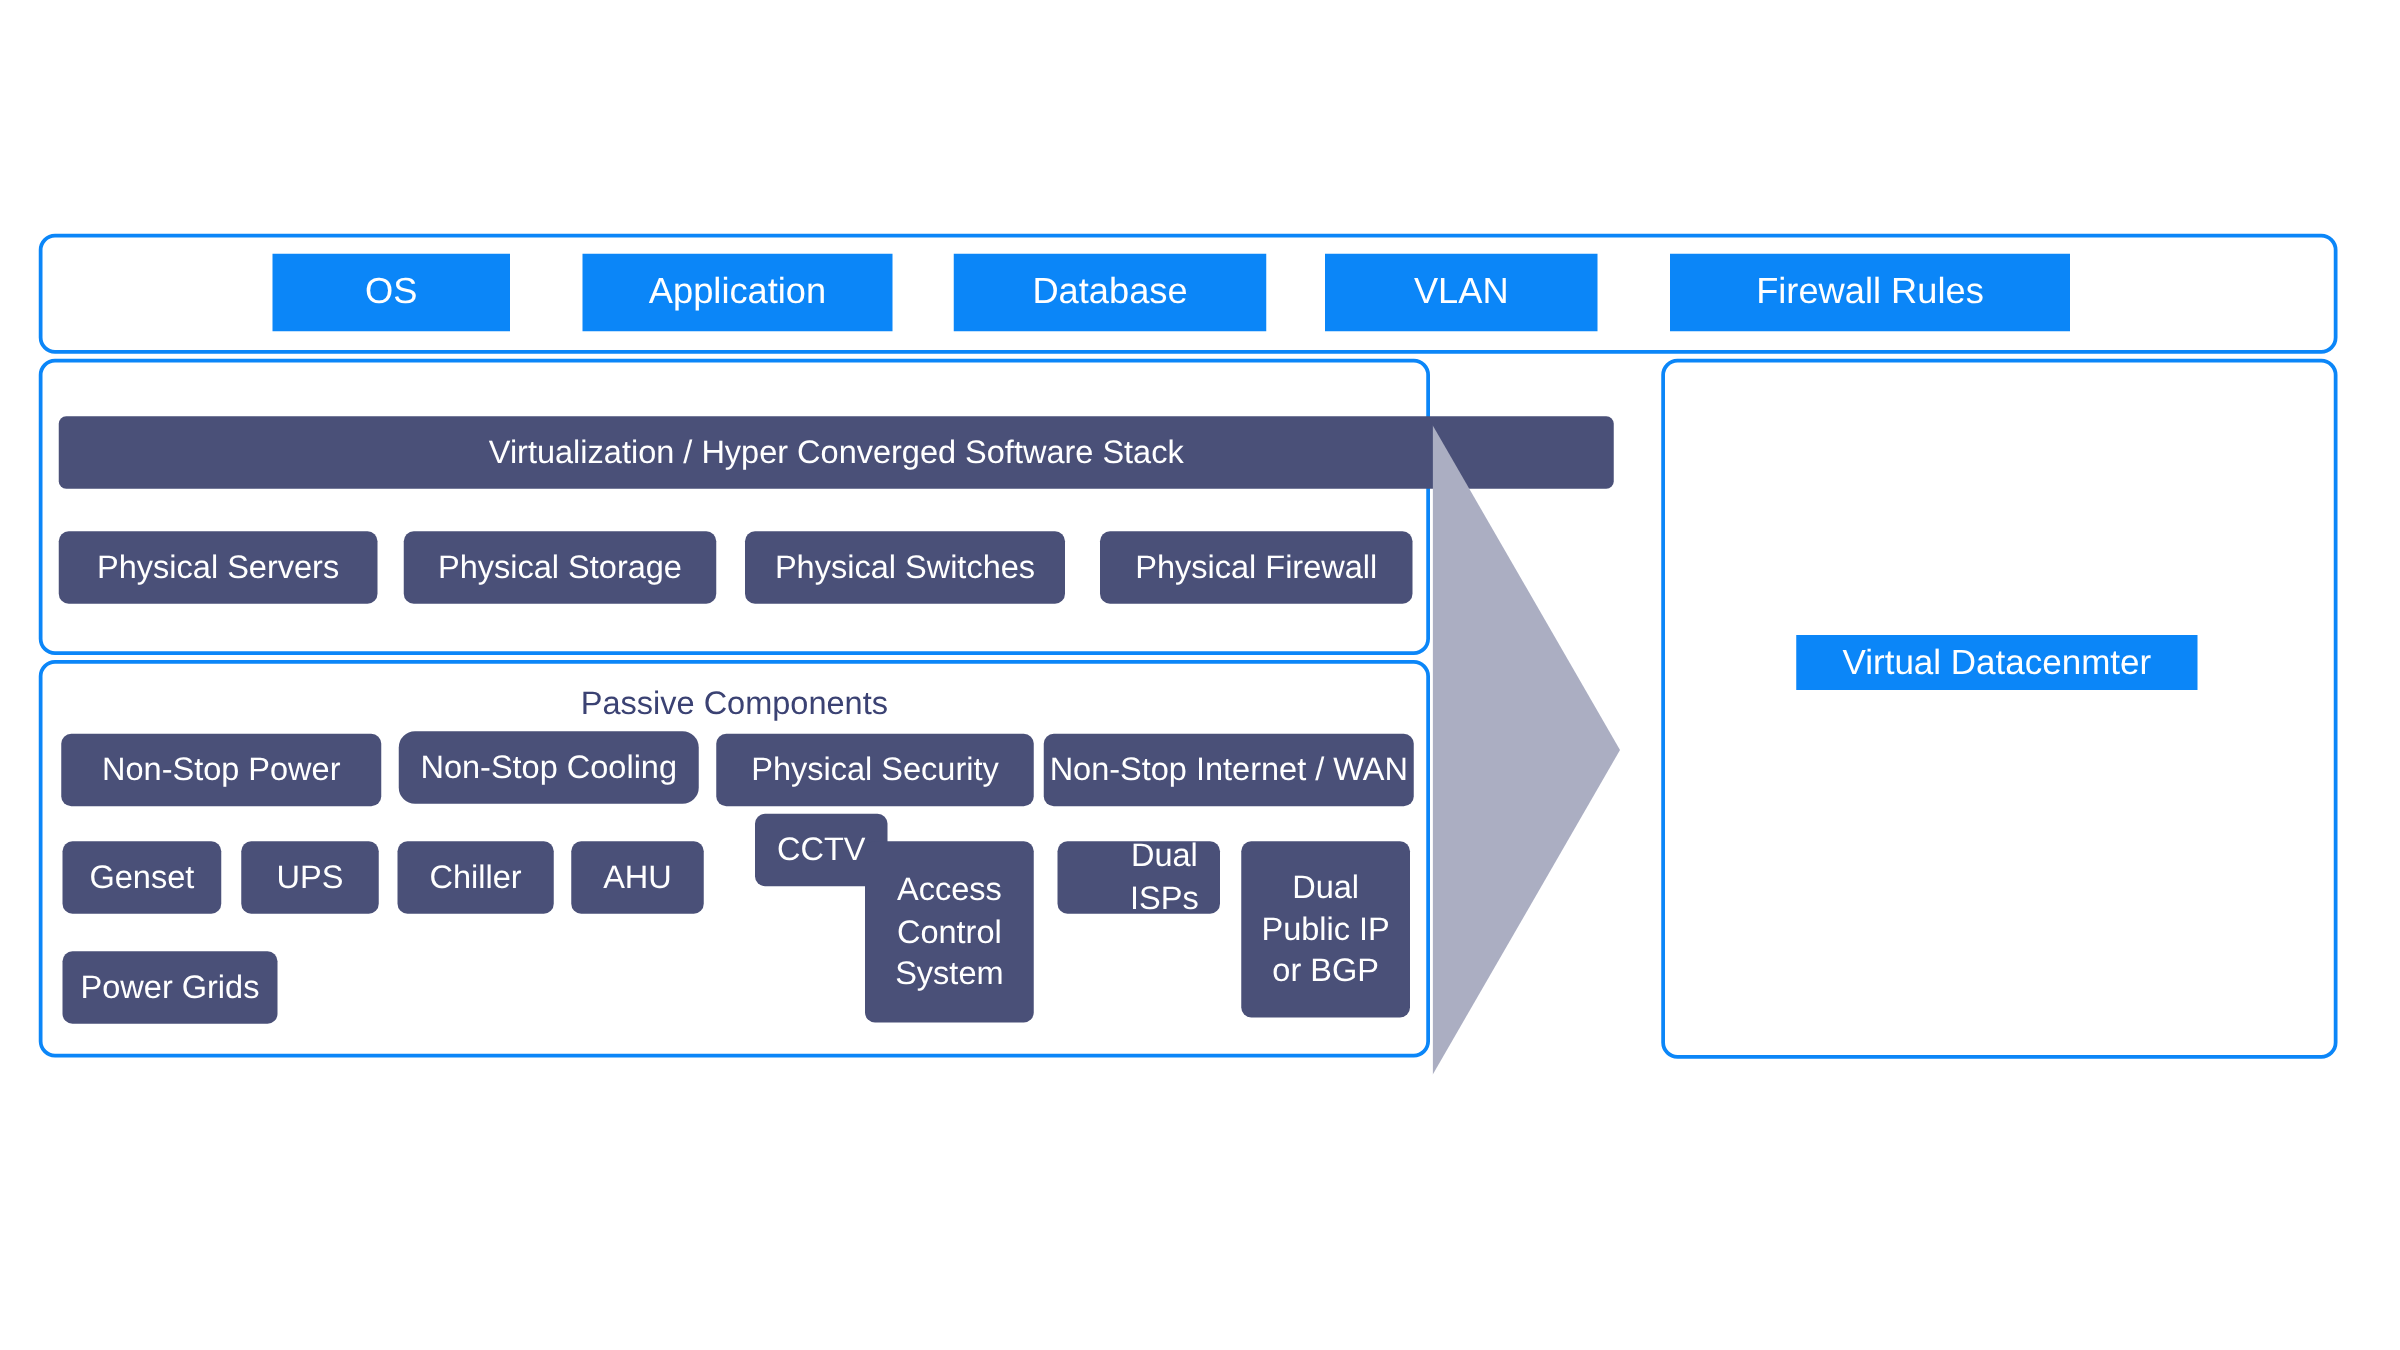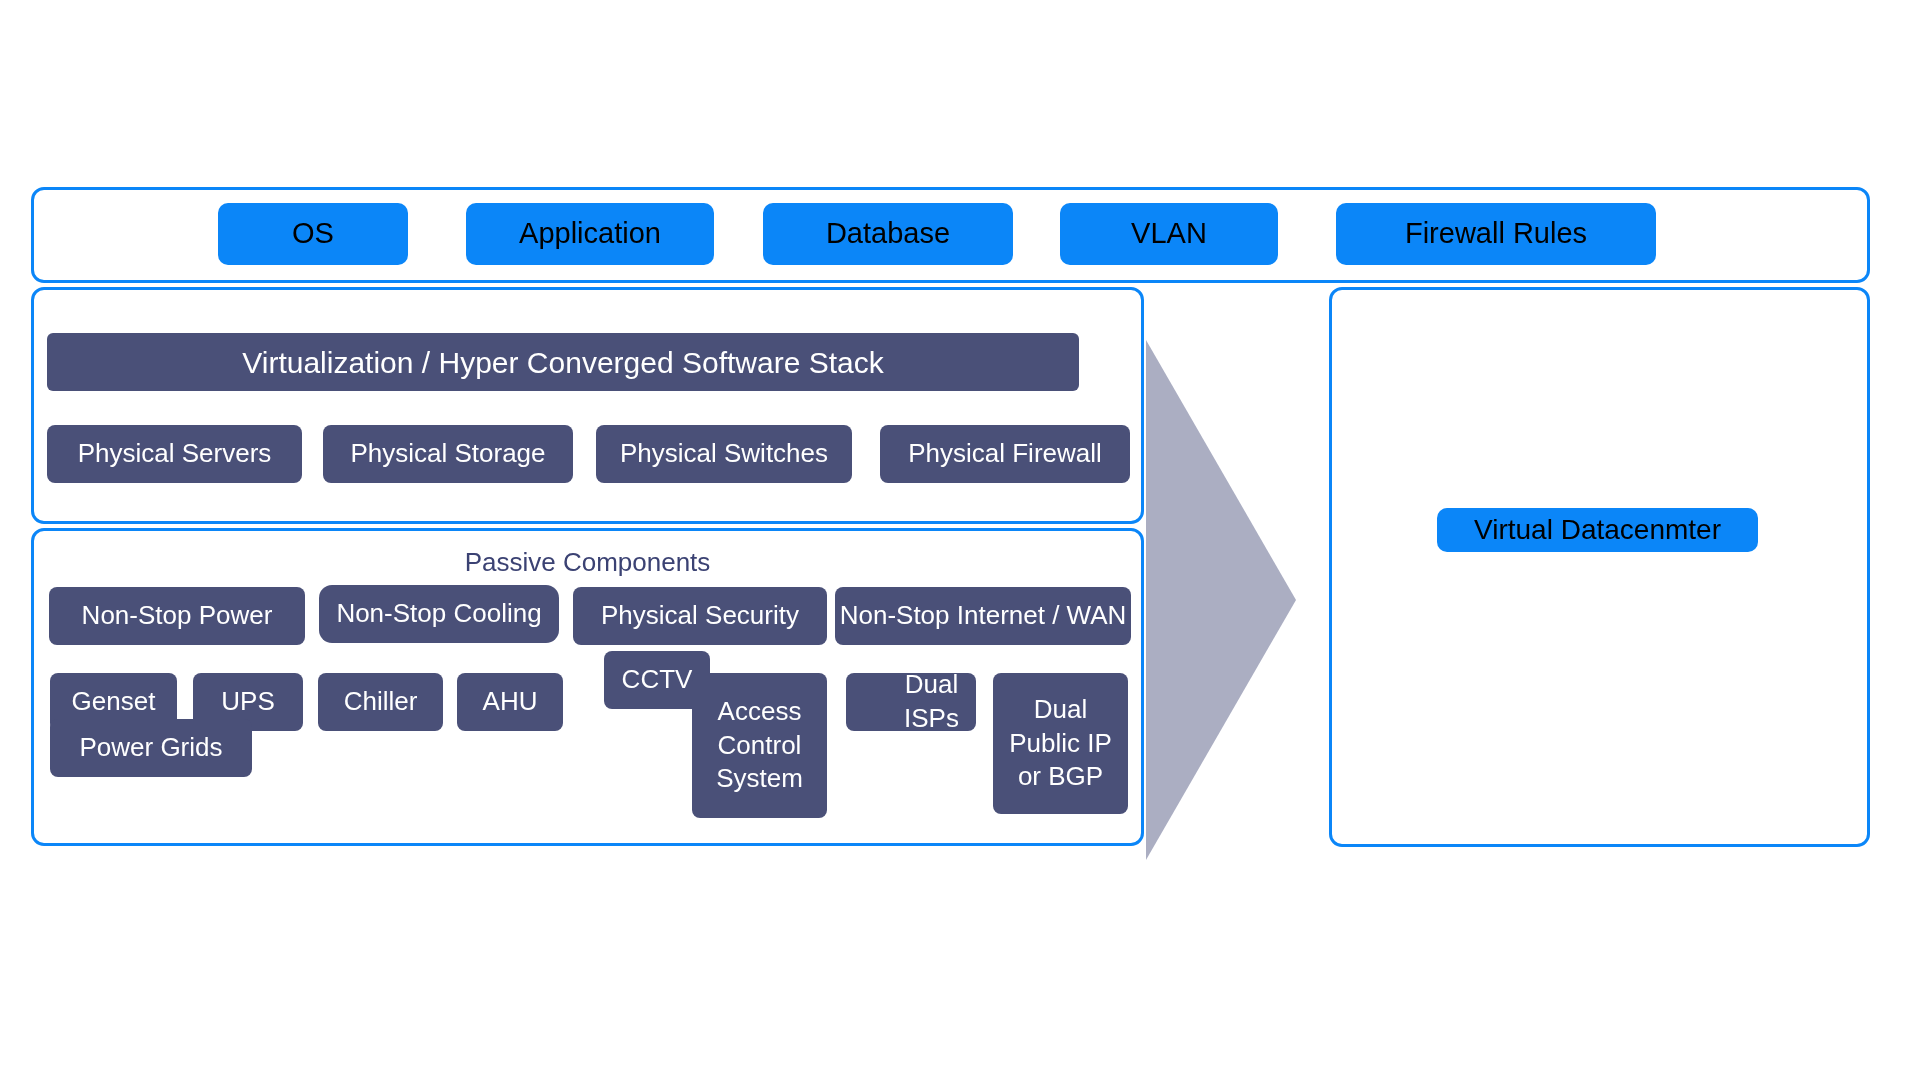--- a/index.html
+++ b/index.html
@@ -18,23 +18,23 @@
   .panel{
     position:absolute; background:#ffffff;
     border:3px solid var(--blue); border-radius:13px;
   }
   #topbar{ left:31px; top:187px; width:1839px; height:96px; }
   #active-panel{ left:31px; top:287px; width:1113px; height:237px; }
   #passive-panel{ left:31px; top:528px; width:1113px; height:318px; }
   #right-panel{ left:1329px; top:287px; width:541px; height:560px; }
 
   .btn{
-    position:absolute; background:var(--blue); color:#000000;
+    position:absolute; background:var(--blue); color:#ffffff;
     display:flex; align-items:center; justify-content:center;
-    border:none; border-radius:10px; font-size:29px; line-height:1.1;
+    border:none; border-radius:0; font-size:29px; line-height:1.1;
     height:62px; top:203px; cursor:pointer; white-space:nowrap;
   }
   #btn-os{ left:218px; width:190px; }
   #btn-application{ left:466px; width:248px; }
   #btn-database{ left:763px; width:250px; }
   #btn-vlan{ left:1060px; width:218px; }
   #btn-firewall-rules{ left:1336px; width:320px; }
   #btn-vdc{ left:1437px; top:508px; width:321px; height:44px; font-size:28px; }
 
   .panel-title{
@@ -43,41 +43,41 @@
   }
   #active-title{ left:31px; top:296px; width:1113px; }
   #passive-title{ left:31px; top:547px; width:1113px; }
 
   .node{
     position:absolute; background:var(--node); color:#ffffff;
     display:flex; align-items:center; justify-content:center;
     text-align:center; font-size:26px; line-height:1.3;
     border-radius:8px; height:58px; padding:0 6px;
   }
-  #stack-bar{ left:47px; top:333px; width:1032px; height:58px; font-size:30px; border-radius:6px; }
+  #stack-bar{ left:47px; top:333px; width:1244px; height:58px; font-size:26px; border-radius:6px; }
 
   #n-servers{  left:47px;  top:425px; width:255px; }
   #n-storage{  left:323px; top:425px; width:250px; }
   #n-switches{ left:596px; top:425px; width:256px; }
   #n-firewall{ left:880px; top:425px; width:250px; }
 
   #n-power{    left:49px;  top:587px; width:256px; }
   #n-cooling{  left:319px; top:585px; width:240px;border-radius:13px; }
   #n-security{ left:573px; top:587px; width:254px; }
   #n-internet{ left:835px; top:587px; width:296px; white-space:nowrap; }
 
   #n-genset{    left:50px;  top:673px; width:127px; }
   #n-ups{       left:193px; top:673px; width:110px; }
   #n-chiller{   left:318px; top:673px; width:125px; }
   #n-ahu{       left:457px; top:673px; width:106px; }
   #n-cctv{      left:572px; top:651px; width:106px;margin-left:32px; }
   #n-acs{       left:692px; top:673px; width:135px; height:145px; }
   #n-dualisps{  left:846px; top:673px; width:130px;padding-left:47px; }
   #n-dualip{    left:993px; top:673px; width:135px; height:141px; }
-  #n-powergrids{ left:50px; top:719px; width:202px; }
+  #n-powergrids{ left:50px; top:761px; width:172px; }
 
   #flow-arrow{
     position:absolute; left:1146px; top:340px; width:150px; height:520px;
     background:var(--arrow);
     clip-path:polygon(0 0, 100% 50%, 0 100%);
   }
 </style>
 </head>
 <body>
 

